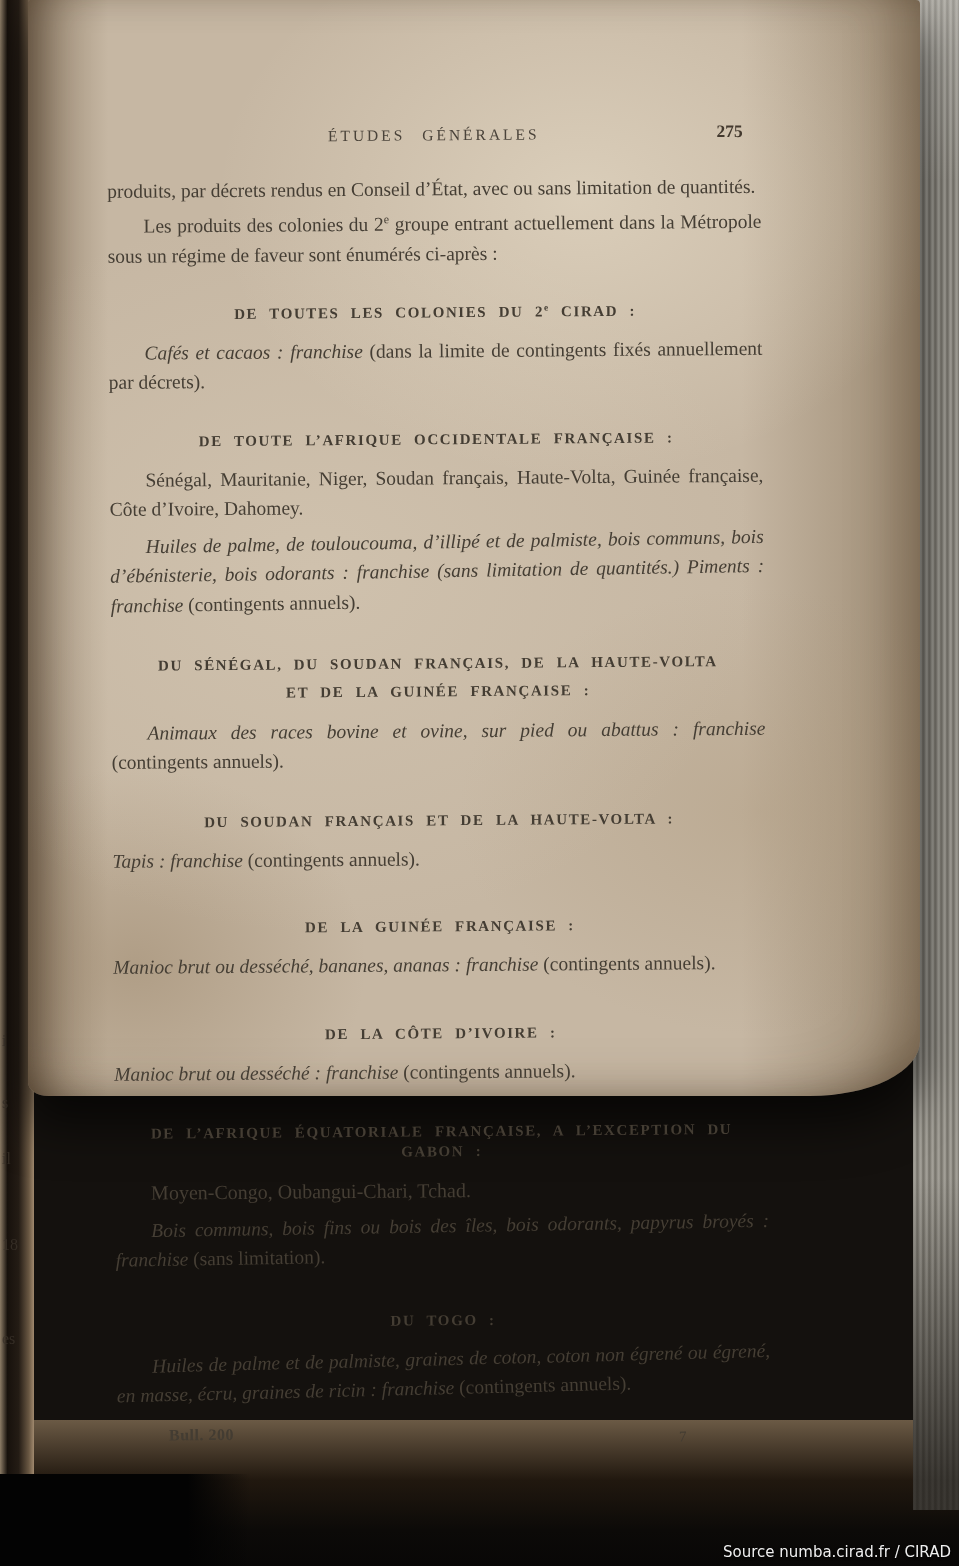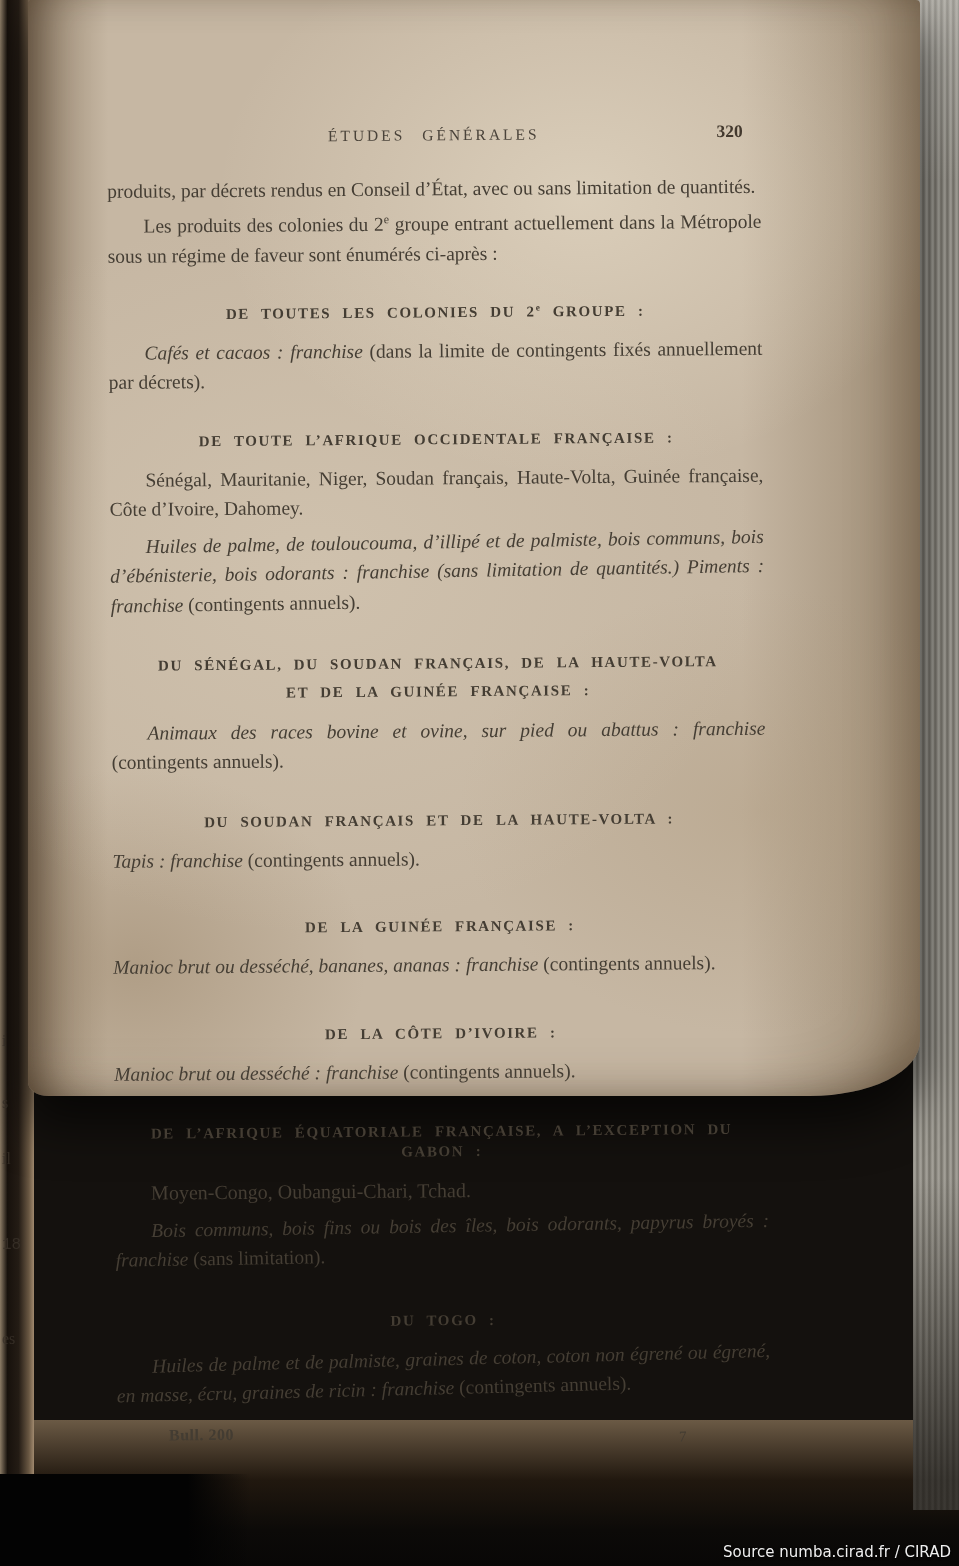--- a/index.html
+++ b/index.html
@@ -90,45 +90,45 @@
 </head>
 <body>
 
 <div>
 
   <div class="left-gutter"></div>
 
   <span class="edge-fragment" style="top:1032px;">i</span>
   <span class="edge-fragment" style="top:1094px;">s</span>
   <span class="edge-fragment" style="top:1150px;">il</span>
-  <span class="edge-fragment" style="top:1236px;font-family:Liberation Mono, monospace;">18</span>
+  <span class="edge-fragment" style="top:1236px;">18</span>
   <span class="edge-fragment" style="top:1330px;">es</span>
 
   <div class="page-edges"></div>
   <div class="bottom-dark"></div>
   <div class="bottom-cover"></div>
 
   <div class="page">
     <div class="content">
 
       <div class="running-head">
         <span class="rh-title">ÉTUDES GÉNÉRALES</span>
-        <span class="rh-num">320</span>
+        <span class="rh-num">275</span>
       </div>
 
       <p class="para">
         <span>produits, par décrets rendus en Conseil d’État, avec ou sans limitation de quantités.</span>
       </p>
 
       <p class="para indent">
         <span>Les produits des colonies du 2</span><sup>e</sup><span> groupe entrant actuellement dans la Métropole sous un régime de faveur sont énumérés ci-après :</span>
       </p>
 
       <h3 class="shead">
-        <span>DE TOUTES LES COLONIES DU 2</span><sup>e</sup><span> GROUPE :</span>
+        <span>DE TOUTES LES COLONIES DU 2</span><sup>e</sup><span> CIRAD :</span>
       </h3>
 
       <p class="para indent">
         <span class="it">Cafés et cacaos : franchise </span><span>(dans la limite de contingents fixés annuellement par décrets).</span>
       </p>
 
       <h3 class="shead">DE TOUTE L’AFRIQUE OCCIDENTALE FRANÇAISE :</h3>
 
       <p class="para indent">
         <span>Sénégal, Mauritanie, Niger, Soudan français, Haute-Volta, Guinée française, Côte d’Ivoire, Dahomey.</span>

